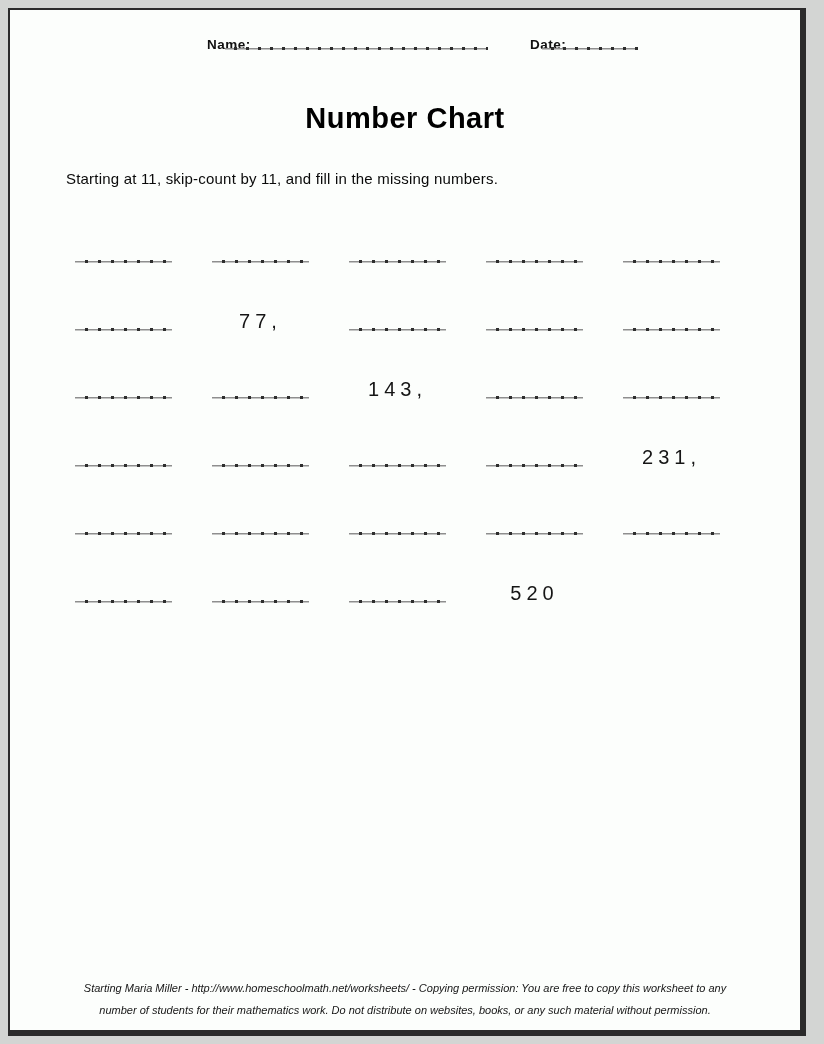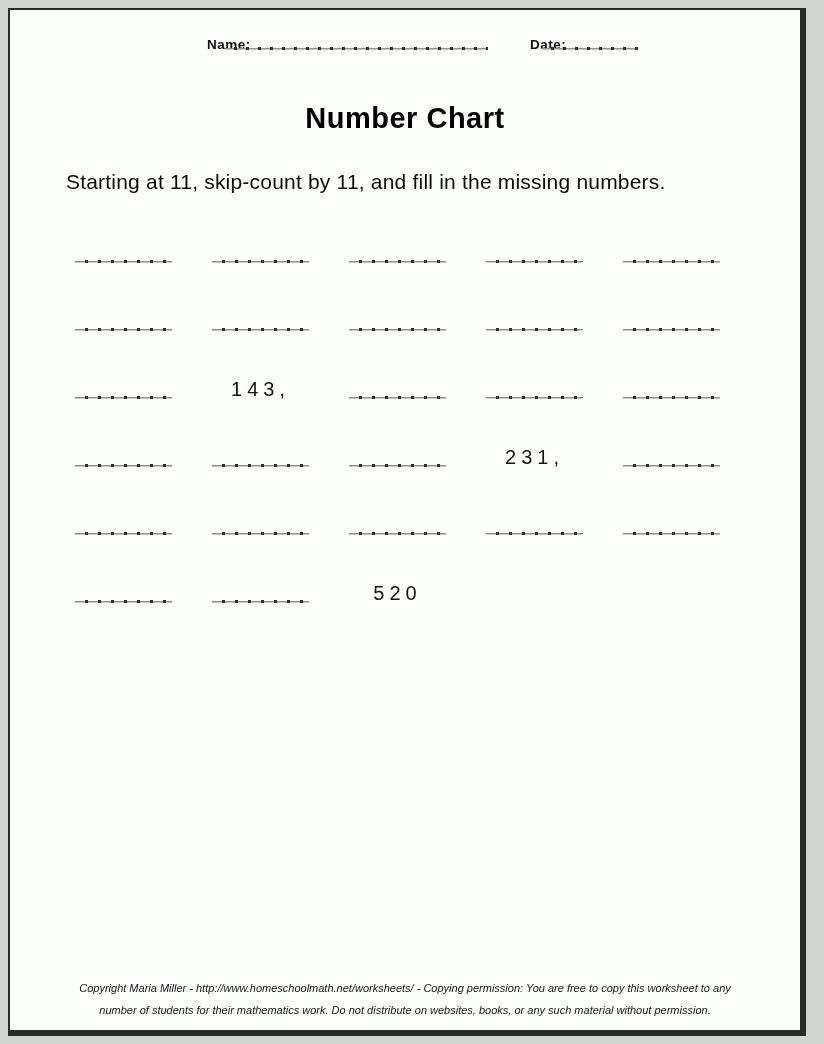--- a/index.html
+++ b/index.html
@@ -51,21 +51,21 @@
     text-align:center;
     font-size:29px;
     font-weight:bold;
     color:#000000;
     letter-spacing:0.5px;
   }
   
   .instruction {
     position:absolute;
     top:160px; left:56px;
-    font-size:21px;
+    font-size:15px;
     color:#0a0a0a;
     letter-spacing:0.2px;
   }
   
   .grid {
     position:absolute;
     left:65px; top:187px;
     display:grid;
     grid-template-columns:repeat(5, 97px);
     column-gap:40px;
@@ -136,20 +136,23 @@
         <span class="blank-line"></span>
       </div>
     <div class="cell">
         <span class="num"></span>
         <span class="blank-line"></span>
       </div>
     <div class="cell">
         <span class="num"></span>
         <span class="blank-line"></span>
       </div>
+    <div class="cell filled">
+        <span class="num">77,</span>
+      </div>
     <div class="cell">
         <span class="num"></span>
         <span class="blank-line"></span>
       </div>
     <div class="cell">
         <span class="num"></span>
         <span class="blank-line"></span>
       </div>
     <div class="cell">
         <span class="num"></span>
@@ -224,17 +227,17 @@
     <div class="cell">
         <span class="num"></span>
         <span class="blank-line"></span>
       </div>
     <div class="cell filled">
         <span class="num">520</span>
       </div>
   </div>
 
   <div class="footer">
-    <div>Copyright Maria Miller - http://www.homeschoolmath.net/worksheets/ - Copying permission: You are free to copy this worksheet to any</div>
+    <div>Starting Maria Miller - http://www.homeschoolmath.net/worksheets/ - Copying permission: You are free to copy this worksheet to any</div>
     <div>number of students for their mathematics work. Do not distribute on websites, books, or any such material without permission.</div>
   </div>
 
 </div>
 
 </body></html>

